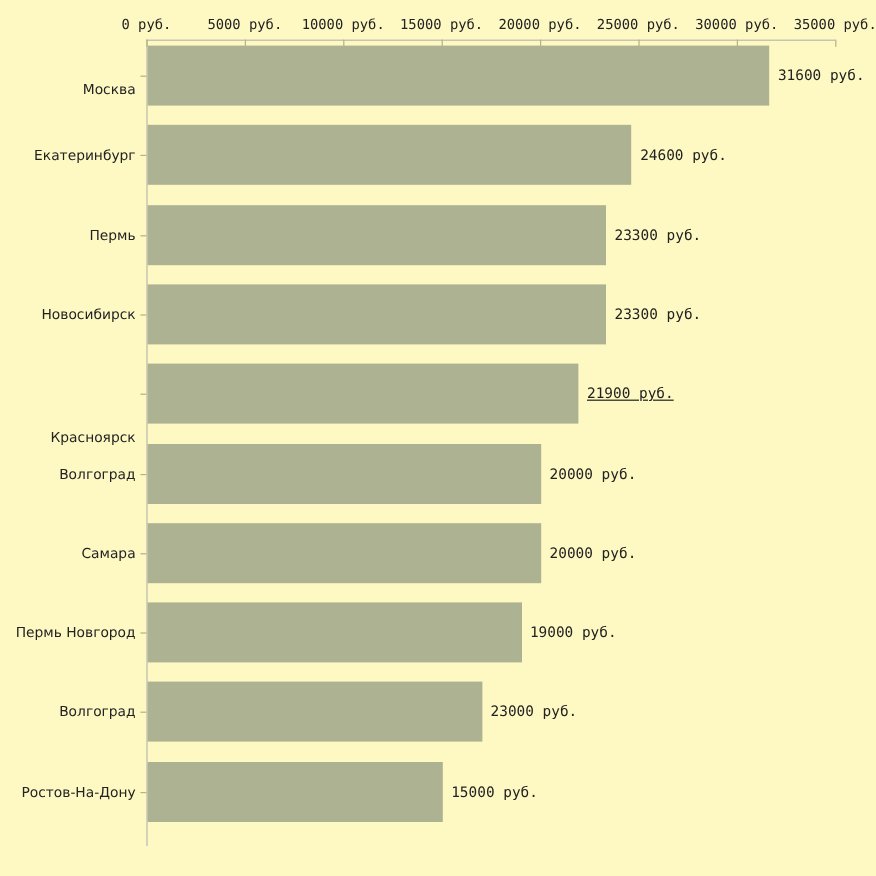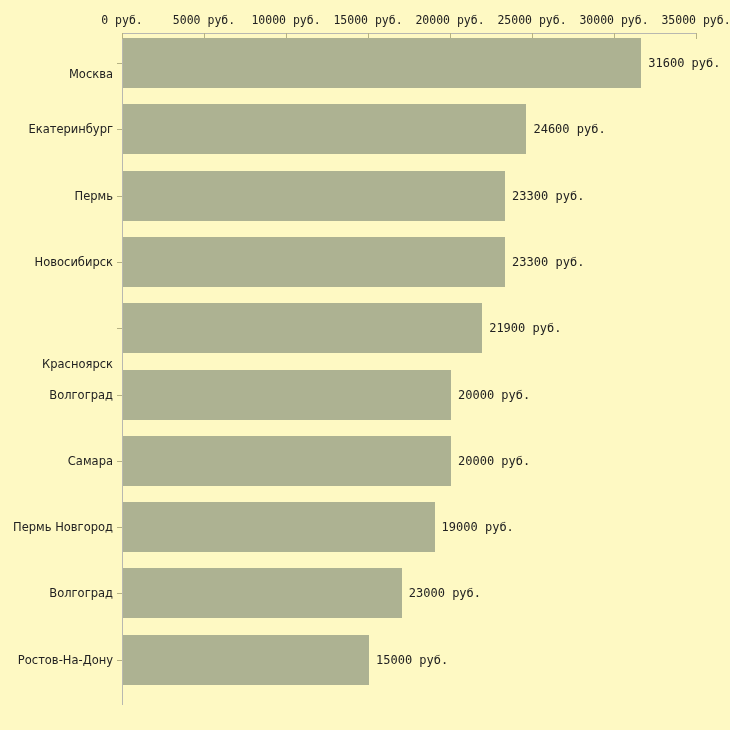--- a/index.html
+++ b/index.html
@@ -126,21 +126,21 @@
       <div class="cat-label" style="top: 129.3px;">Екатеринбург</div>
       <div class="bar" title="Пермь 23300 руб." style="top: 170.6px; height: 50px; width: 382.12px; background: rgb(173, 178, 146);"></div>
       <div class="bar-value-label" style="left: 512.12px; top: 195.6px;">23300 руб.</div>
       <div class="y-tick" style="top: 195.6px;"></div>
       <div class="cat-label" style="top: 195.6px;">Пермь</div>
       <div class="bar" title="Новосибирск 23300 руб." style="top: 236.9px; height: 50px; width: 382.12px; background: rgb(173, 178, 146);"></div>
       <div class="bar-value-label" style="left: 512.12px; top: 261.9px;">23300 руб.</div>
       <div class="y-tick" style="top: 261.9px;"></div>
       <div class="cat-label" style="top: 261.9px;">Новосибирск</div>
       <div class="bar" title="Красноярск 21900 руб." style="top: 303.2px; height: 50px; width: 359.16px; background: rgb(173, 178, 146);"></div>
-      <div class="bar-value-label" style="left: 489.16px; top: 328.2px;">21900 руб.</div>
+      <div class="bar-value-label" style="left: 489.16px; top: 328.2px; text-decoration: underline;">21900 руб.</div>
       <div class="y-tick" style="top: 328.2px;"></div>
       <div class="cat-label" style="top: 328.2px; margin-top: 36px;">Красноярск</div>
       <div class="bar" title="Волгоград 20000 руб." style="top: 369.5px; height: 50px; width: 328px; background: rgb(173, 178, 146);"></div>
       <div class="bar-value-label" style="left: 458px; top: 394.5px;">20000 руб.</div>
       <div class="y-tick" style="top: 394.5px;"></div>
       <div class="cat-label" style="top: 394.5px;">Волгоград</div>
       <div class="bar" title="Самара 20000 руб." style="top: 435.8px; height: 50px; width: 328px; background: rgb(173, 178, 146);"></div>
       <div class="bar-value-label" style="left: 458px; top: 460.8px;">20000 руб.</div>
       <div class="y-tick" style="top: 460.8px;"></div>
       <div class="cat-label" style="top: 460.8px;">Самара</div>

